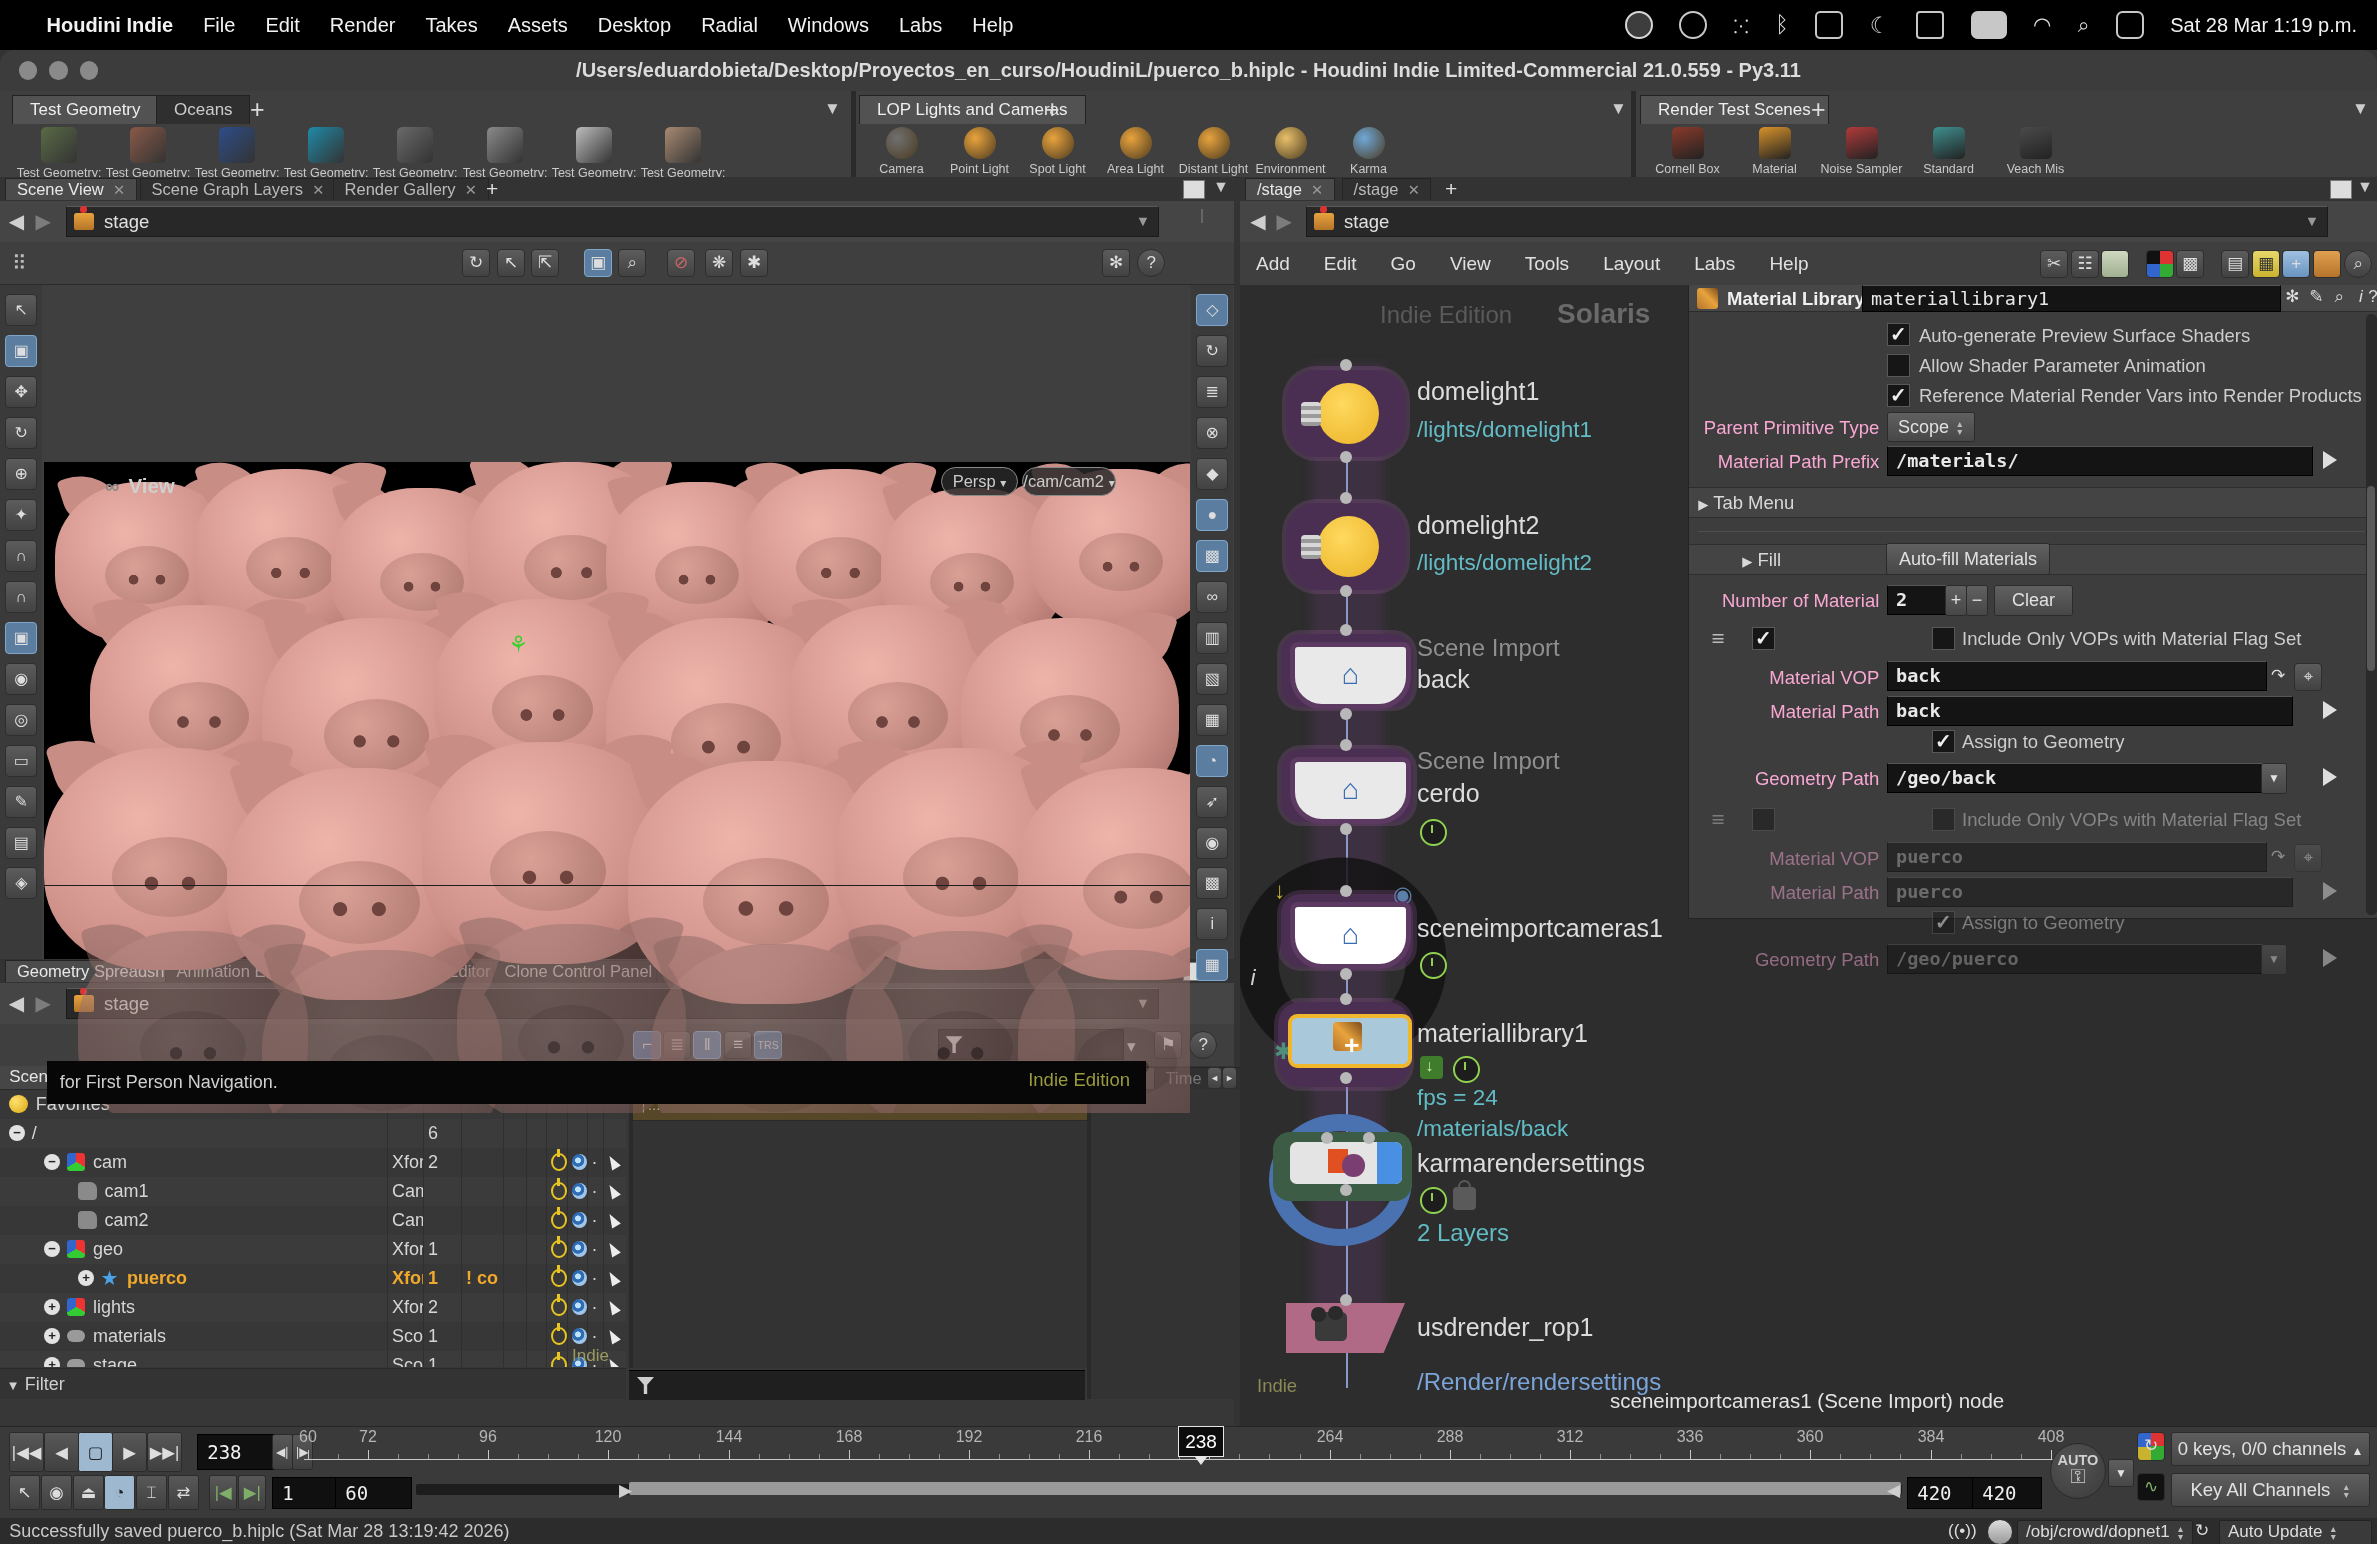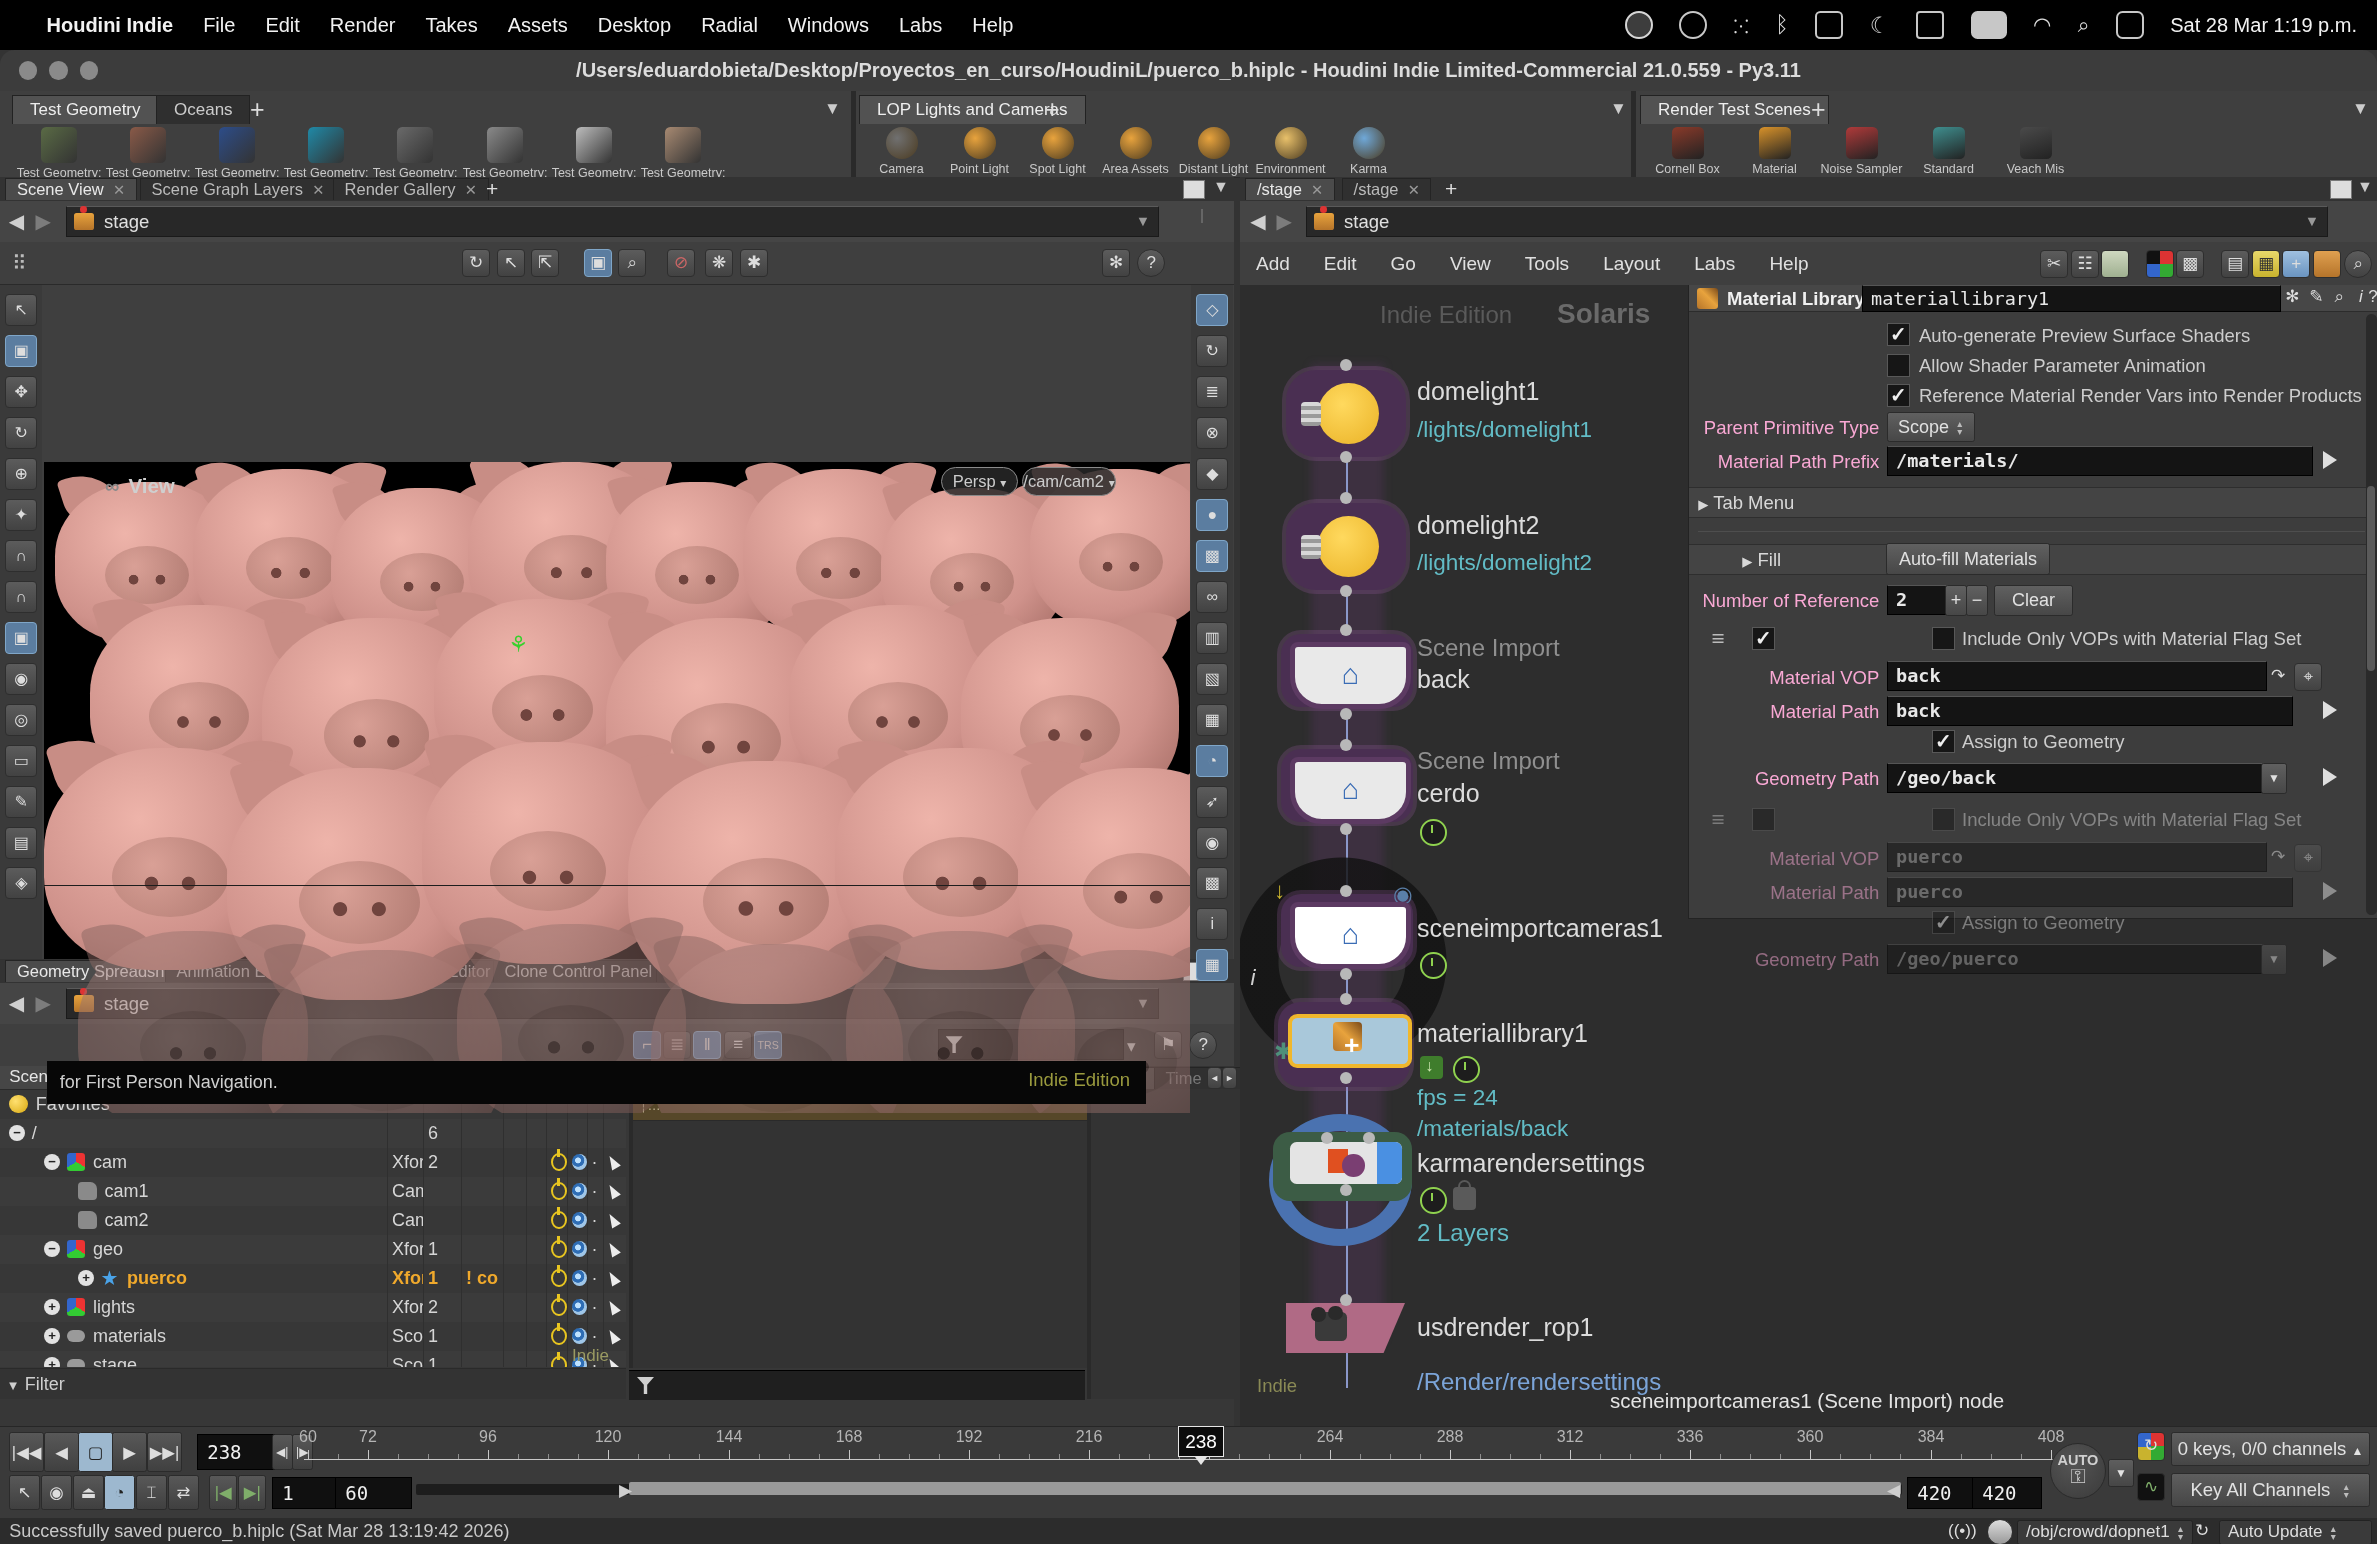--- a/index.html
+++ b/index.html
@@ -238,21 +238,21 @@
         <div class="tool" style="left: 942px; width: 75px;">
           <div class="tico" style="width: 32px; height: 32px; background: radial-gradient(circle at 35% 35%, rgb(232, 163, 61), rgb(74, 58, 32)); border-radius: 50%;"></div>
           <div>Point Light</div>
         </div>
         <div class="tool" style="left: 1020px; width: 75px;">
           <div class="tico" style="width: 32px; height: 32px; background: radial-gradient(circle at 35% 35%, rgb(232, 163, 61), rgb(74, 58, 32)); border-radius: 50%;"></div>
           <div>Spot Light</div>
         </div>
         <div class="tool" style="left: 1098px; width: 75px;">
           <div class="tico" style="width: 32px; height: 32px; background: radial-gradient(circle at 35% 35%, rgb(232, 163, 61), rgb(74, 58, 32)); border-radius: 50%;"></div>
-          <div>Area Assets</div>
+          <div>Area Light</div>
         </div>
         <div class="tool" style="left: 1176px; width: 75px;">
           <div class="tico" style="width: 32px; height: 32px; background: radial-gradient(circle at 35% 35%, rgb(232, 163, 61), rgb(74, 58, 32)); border-radius: 50%;"></div>
           <div>Distant Light</div>
         </div>
         <div class="tool" style="left: 1253px; width: 75px;">
           <div class="tico" style="width: 32px; height: 32px; background: radial-gradient(circle at 35% 35%, rgb(232, 192, 106), rgb(74, 58, 32)); border-radius: 50%;"></div>
           <div>Environment Light</div>
         </div>
         <div class="tool" style="left: 1331px; width: 75px;">
@@ -983,21 +983,21 @@
     <span class="plabel" style="top:166px;">Material Path Prefix</span>
     <div class="pinputbox" style="left:198px;top:161px;width:416px;">/materials/</div>
     <span class="ptrarrow" style="left:634px;top:166px;"></span>
 
     <div class="secrow" style="top:202px;"><span style="margin-left:9.2px;font-size:13.2px;">▶</span> <span>Tab Menu</span></div>
     <div class="abs" style="left:9.2px;top:246px;width:667px;height:1.3px;background:#4e4e4e;"></div>
 
     <div class="secrow" style="top:259px;padding-left:44px;"><span style="margin-left:9.2px;font-size:13.2px;">▶</span> <span>Fill</span></div>
     <div class="raised" style="left:197px;top:258px;width:162px;height:30px;line-height:30px;z-index:2;">Auto-fill Materials</div>
 
-    <span class="plabel" style="top:305px;">Number of Reference</span>
+    <span class="plabel" style="top:305px;">Number of Material</span>
     <div class="pinputbox" style="left:198px;top:300px;width:53px;">2</div>
     <div class="raised" style="left:256px;top:300px;width:20px;height:29px;line-height:29px;">+</div>
     <div class="raised" style="left:277px;top:300px;width:20px;height:29px;line-height:29px;">−</div>
     <div class="raised" style="left:305px;top:300px;width:77px;height:29px;line-height:29px;">Clear</div>
 
     <span class="hamb" style="left:22.5px;top:341px;">≡</span>
     <span class="cb" style="left:63px;top:342px;">✓</span>
     <span class="cb" style="left:243px;top:342px;"></span>
     <span class="cblabel" style="left:273px;top:343px;">Include Only VOPs with Material Flag Set</span>
 

